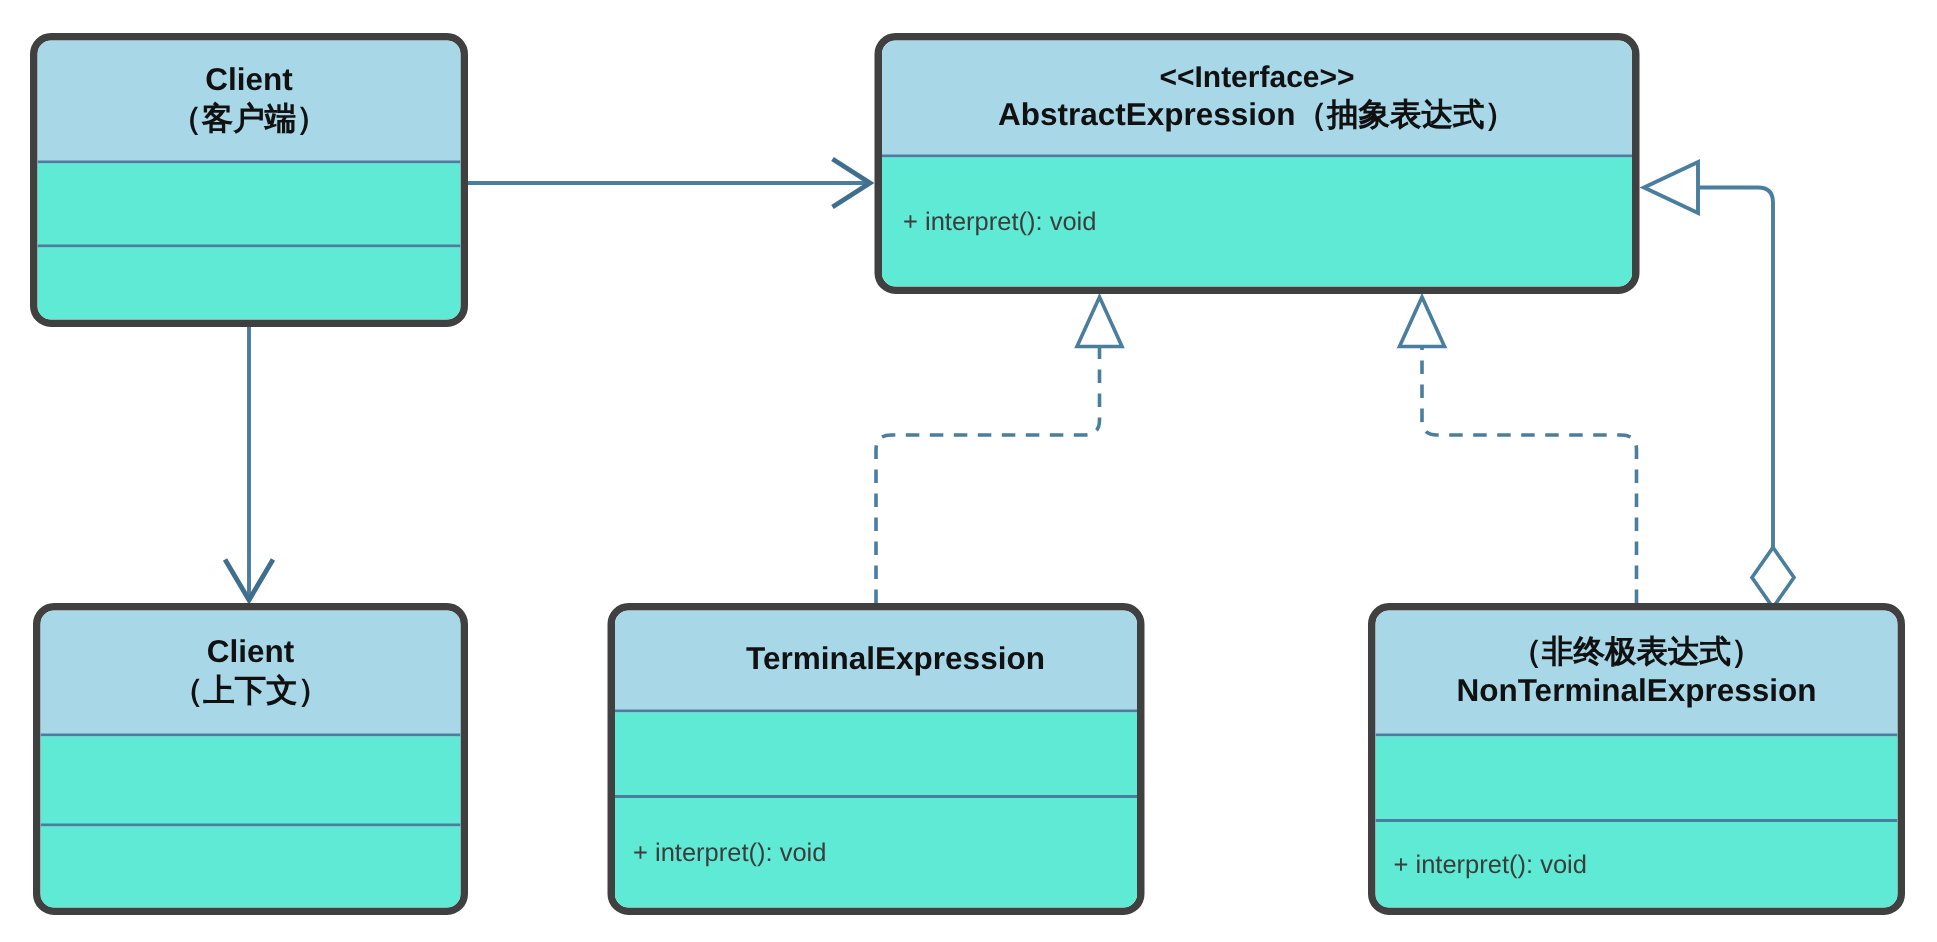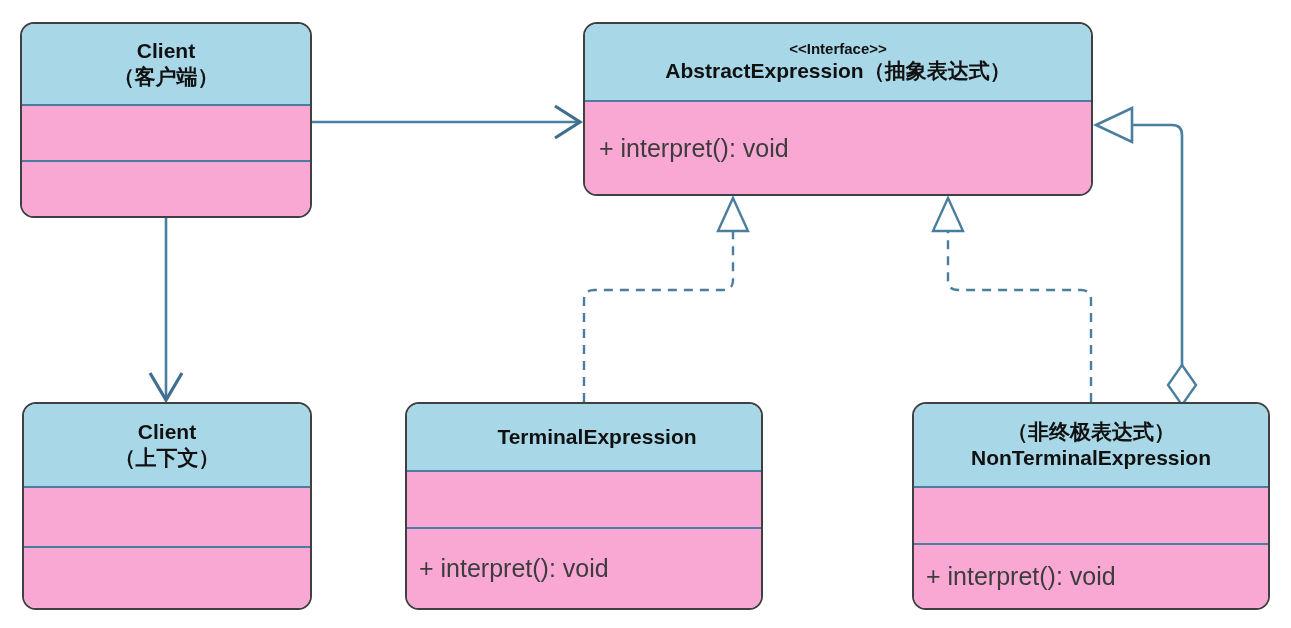--- a/index.html
+++ b/index.html
@@ -14,21 +14,21 @@
     position: relative;
     width: 1291px;
     height: 628px;
     background: #ffffff;
     overflow: hidden;
   }
   
   .uml-class {
     position: absolute;
     box-sizing: border-box;
-    border: 2px solid #404040;
+    border: 5px solid #404040;
     border-radius: 14px;
     background: #ffffff;
     overflow: hidden;
     display: flex;
     flex-direction: column;
   }
   .uml-header {
     background: #a8d8e8;
     border-bottom: 2px solid #4a7e9e;
     box-sizing: border-box;
@@ -38,33 +38,33 @@
     justify-content: center;
     text-align: center;
     color: #111111;
     font-weight: bold;
     font-size: 21px;
     line-height: 1.22;
     padding: 4px 6px;
   }
   .uml-header .stereotype {
     font-weight: bold;
-    font-size: 15px;
+    font-size: 20px;
   }
   .uml-header .cls-name {
     font-weight: bold;
     font-size: 21px;
     white-space: nowrap;
   }
   .uml-compartment {
     box-sizing: border-box;
-    background: #f9a8d4;
+    background: #5eead4;
     border-bottom: 2px solid #4a7e9e;
     padding: 8px 12px;
-    font-size: 25px;
+    font-size: 17px;
     color: #3c3c3c;
     font-weight: normal;
     display: flex;
     align-items: center;
   }
   .uml-compartment.last {
     border-bottom: none;
   }
 
   

